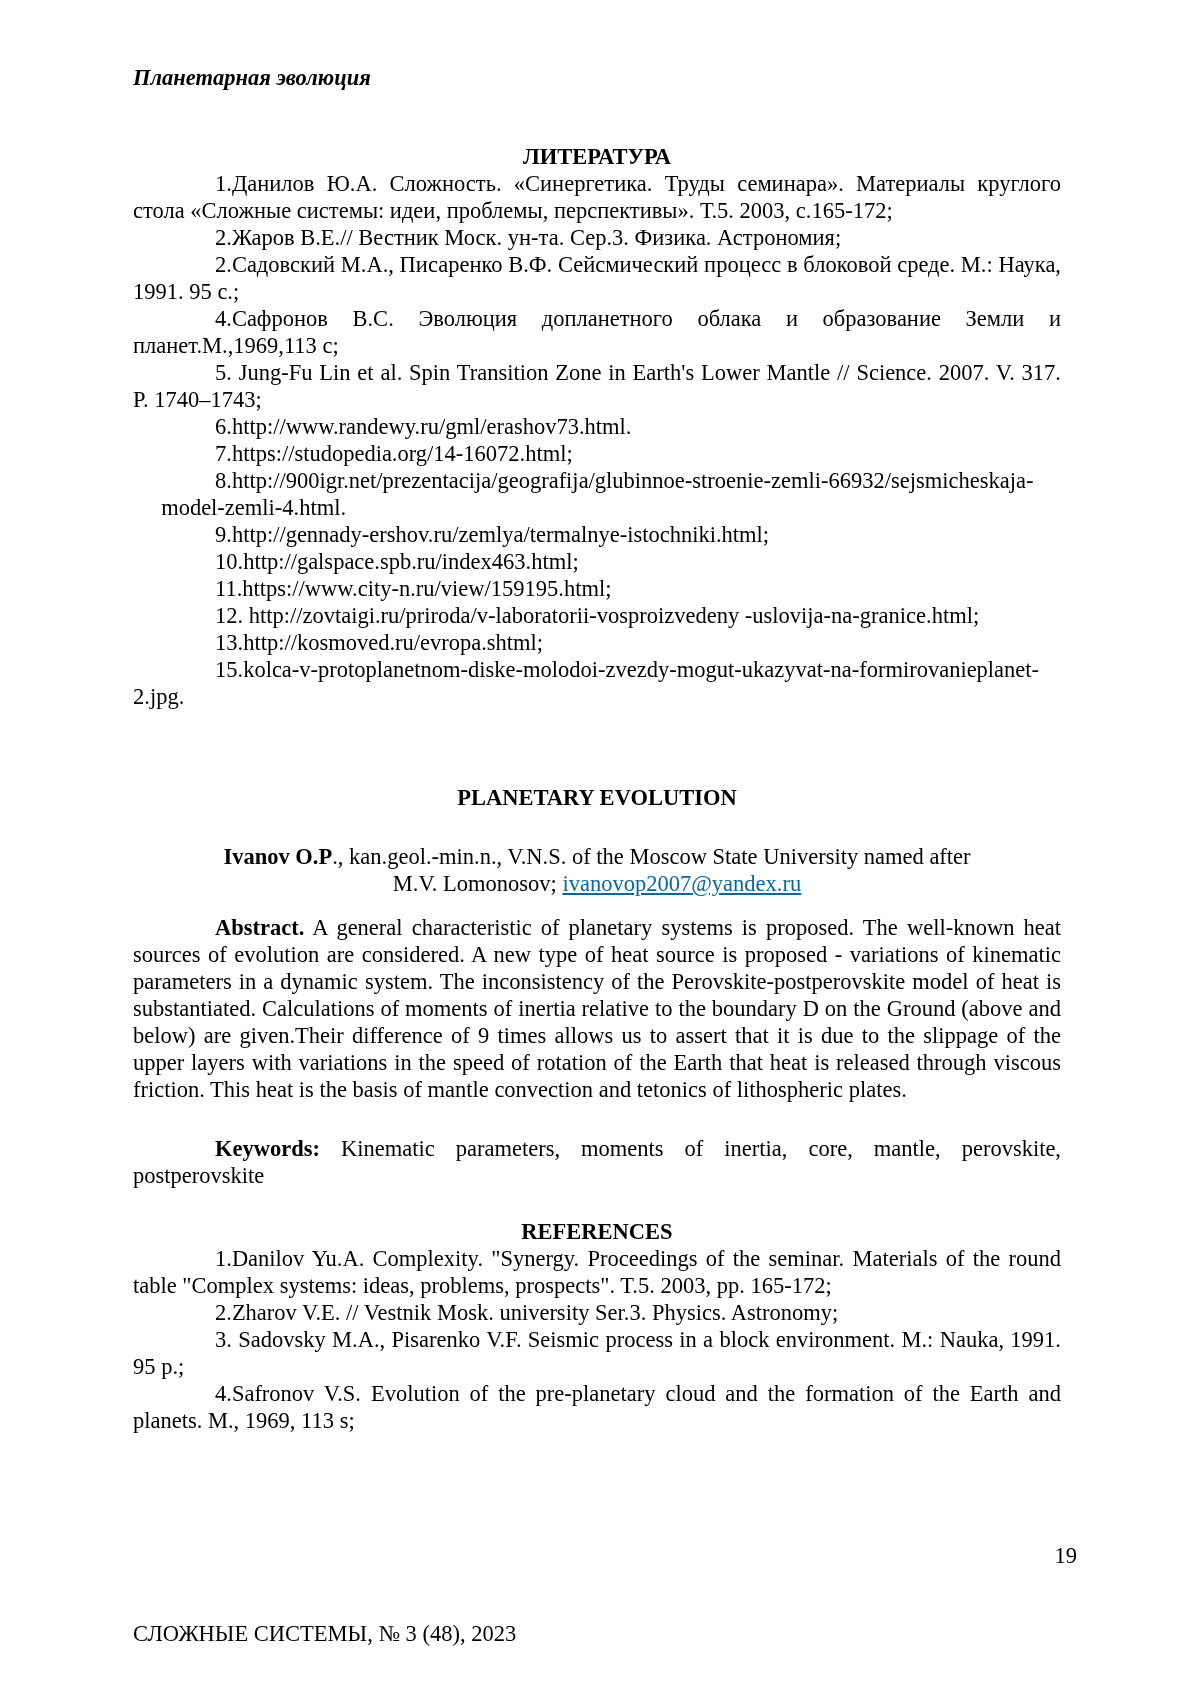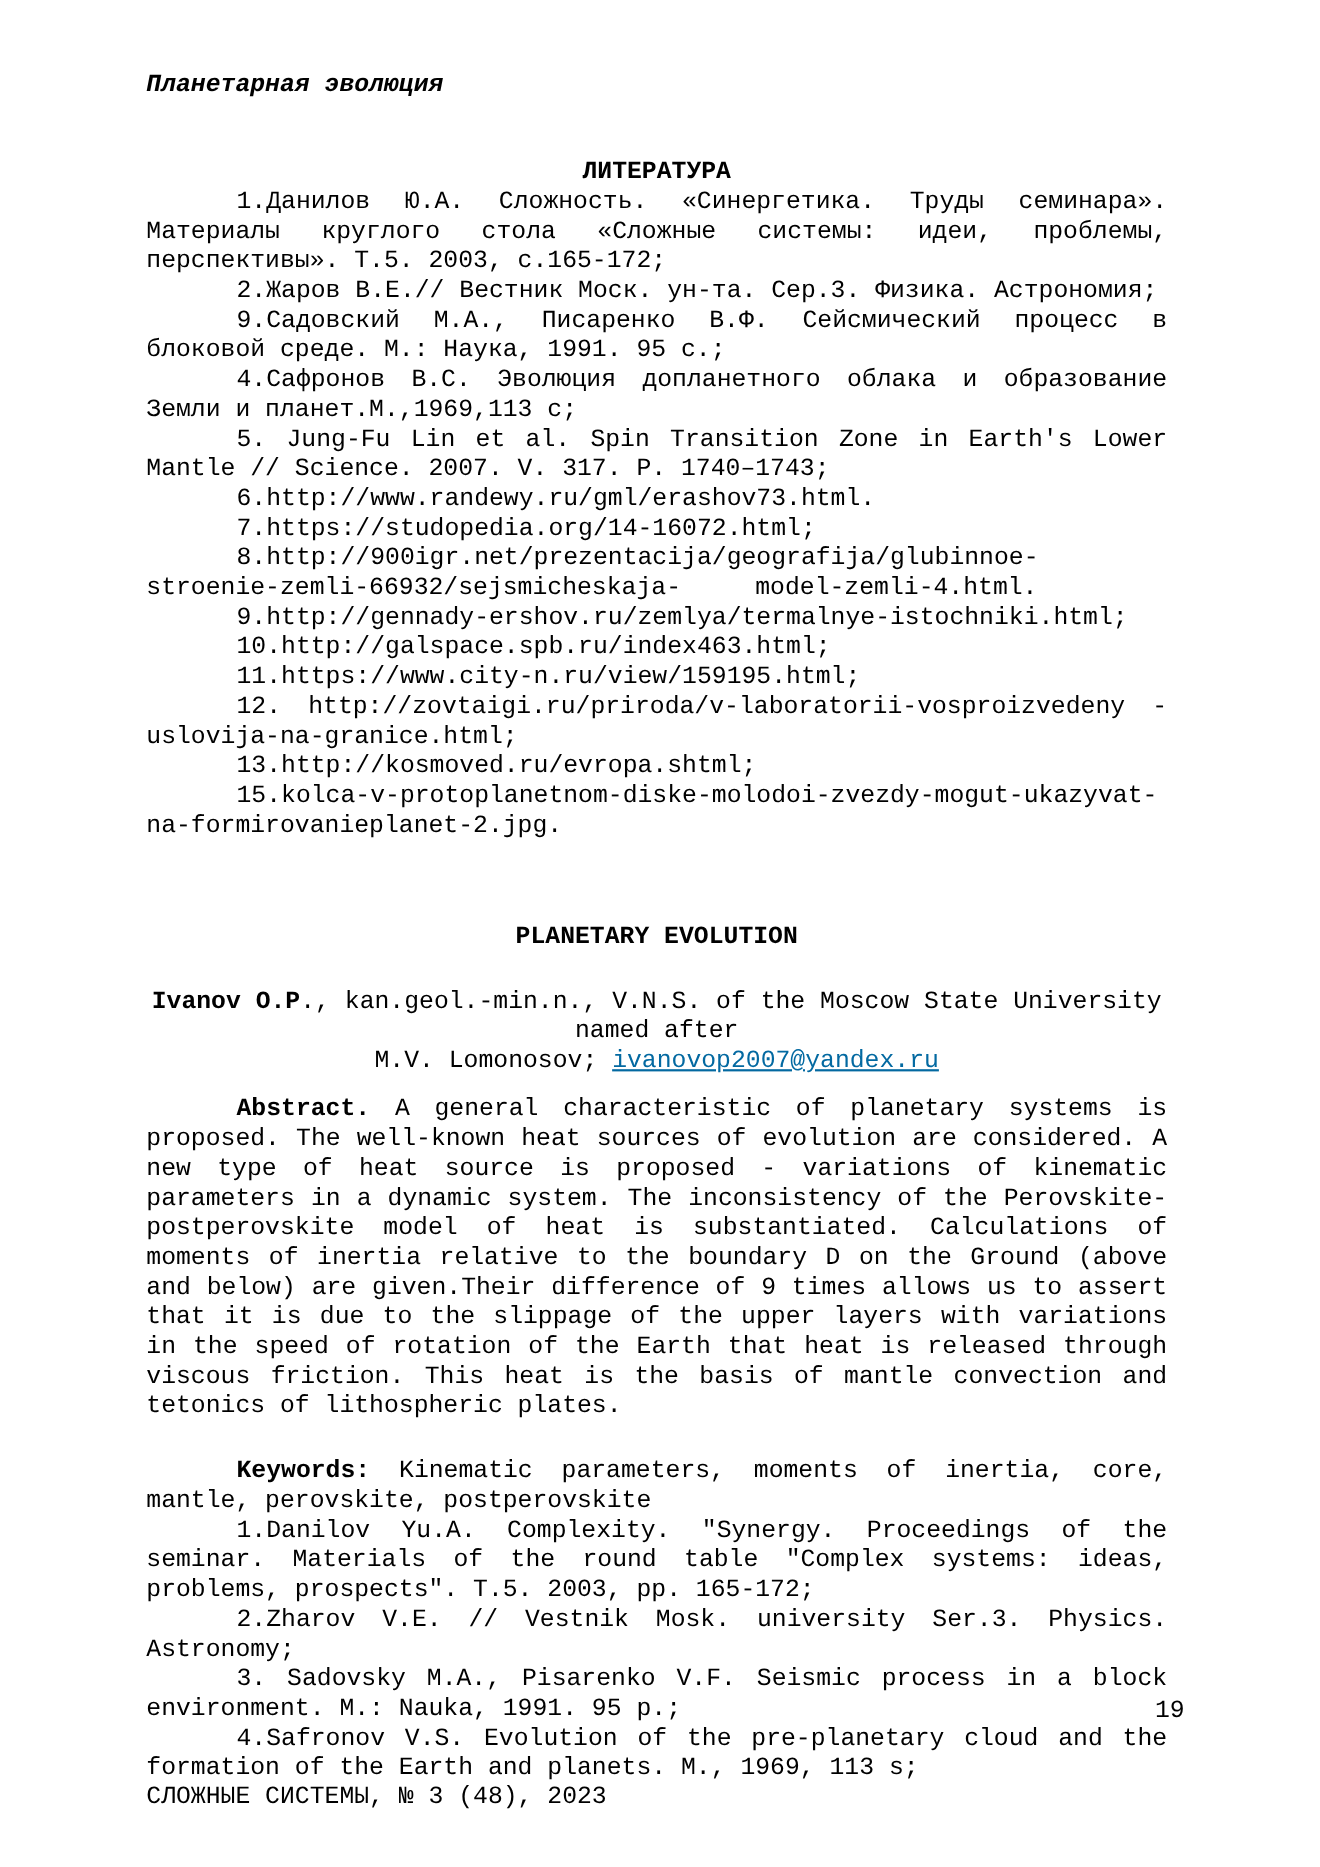--- a/index.html
+++ b/index.html
@@ -3,21 +3,21 @@
 <meta charset="utf-8">
 <style>
   * { box-sizing: border-box; }
   html, body { margin: 0; padding: 0; background: #ffffff; }
   .page {
     position: relative;
     width: 1200px;
     height: 1697px;
     background: #ffffff;
     color: #000000;
-    font-family: Liberation Mono, monospace;
+    font-family: Liberation Serif, serif;
     font-size: 22.5px;
     line-height: 27px;
     padding: 64px 139px 0 133px;
     overflow: hidden;
   }
   p { margin: 0; }
   .running-header {
     font-weight: bold;
     font-style: italic;
   }
@@ -77,41 +77,42 @@
 <body>
 
 <div class="page">
 
   <p class="running-header">Планетарная эволюция</p>
 
   <p class="section-heading">ЛИТЕРАТУРА</p>
 
   <p class="ref-para">1.Данилов Ю.А. Сложность. «Синергетика. Труды семинара». Материалы круглого стола «Сложные системы: идеи, проблемы, перспективы». Т.5. 2003, с.165-172;</p>
   <p class="ref-para">2.Жаров В.Е.// Вестник Моск. ун-та. Сер.3. Физика. Астрономия;</p>
-  <p class="ref-para">9.Садовский М.А., Писаренко В.Ф. Сейсмический процесс в блоковой среде. М.: Наука, 1991. 95 с.;</p>
+  <p class="ref-para">2.Садовский М.А., Писаренко В.Ф. Сейсмический процесс в блоковой среде. М.: Наука, 1991. 95 с.;</p>
   <p class="ref-para">4.Сафронов В.С. Эволюция допланетного облака и образование Земли и планет.М.,1969,113 с;</p>
   <p class="ref-para">5. Jung-Fu Lin et al. Spin Transition Zone in Earth's Lower Mantle // Science. 2007. V. 317. P. 1740–1743;</p>
   <p class="ref-para">6.http://www.randewy.ru/gml/erashov73.html.</p>
   <p class="ref-para">7.https://studopedia.org/14-16072.html;</p>
   <p class="ref-para">8.http://900igr.net/prezentacija/geografija/glubinnoe-stroenie-zemli-66932/sejsmicheskaja-&nbsp;&nbsp;&nbsp;&nbsp;&nbsp;model-zemli-4.html.</p>
   <p class="ref-para">9.http://gennady-ershov.ru/zemlya/termalnye-istochniki.html;</p>
   <p class="ref-para">10.http://galspace.spb.ru/index463.html;</p>
   <p class="ref-para">11.https://www.city-n.ru/view/159195.html;</p>
   <p class="ref-para">12. http://zovtaigi.ru/priroda/v-laboratorii-vosproizvedeny -uslovija-na-granice.html;</p>
   <p class="ref-para">13.http://kosmoved.ru/evropa.shtml;</p>
   <p class="ref-para">15.kolca-v-protoplanetnom-diske-molodoi-zvezdy-mogut-ukazyvat-na-formirovanieplanet-2.jpg.</p>
 
   <p class="article-title">PLANETARY EVOLUTION</p>
 
   <p class="author-block"><b>Ivanov O.P</b><span>., kan.geol.-min.n., V.N.S. of the Moscow State University named after</span><br><span>M.V. Lomonosov; </span><a class="email-link" style="color: #0369a1;">ivanovop2007@yandex.ru</a></p>
 
   <p class="abstract-para"><b>Abstract.</b><span> A general characteristic of planetary systems is proposed. The well-known heat sources of evolution are considered. A new type of heat source is proposed - variations of kinematic parameters in a dynamic system. The inconsistency of the Perovskite-postperovskite model of heat is substantiated. Calculations of moments of inertia relative to the boundary D on the Ground (above and below) are given.Their difference of 9 times allows us to assert that it is due to the slippage of the upper layers with variations in the speed of rotation of the Earth that heat is released through viscous friction. This heat is the basis of mantle convection and tetonics of lithospheric plates.</span></p>
 
   <p class="keywords-para"><b>Keywords:</b><span> Kinematic parameters, moments of inertia, core, mantle, perovskite, postperovskite</span></p>
 
+  <p class="references-heading">REFERENCES</p>
 
   <p class="ref-para">1.Danilov Yu.A. Complexity. "Synergy. Proceedings of the seminar. Materials of the round table "Complex systems: ideas, problems, prospects". T.5. 2003, pp. 165-172;</p>
   <p class="ref-para">2.Zharov V.E. // Vestnik Mosk. university Ser.3. Physics. Astronomy;</p>
   <p class="ref-para">3. Sadovsky M.A., Pisarenko V.F. Seismic process in a block environment. M.: Nauka, 1991. 95 p.;</p>
   <p class="ref-para">4.Safronov V.S. Evolution of the pre-planetary cloud and the formation of the Earth and planets. M., 1969, 113 s;</p>
 
   <p class="page-number">19</p>
   <p class="journal-footer">СЛОЖНЫЕ СИСТЕМЫ, № 3 (48), 2023</p>
 
 </div>

